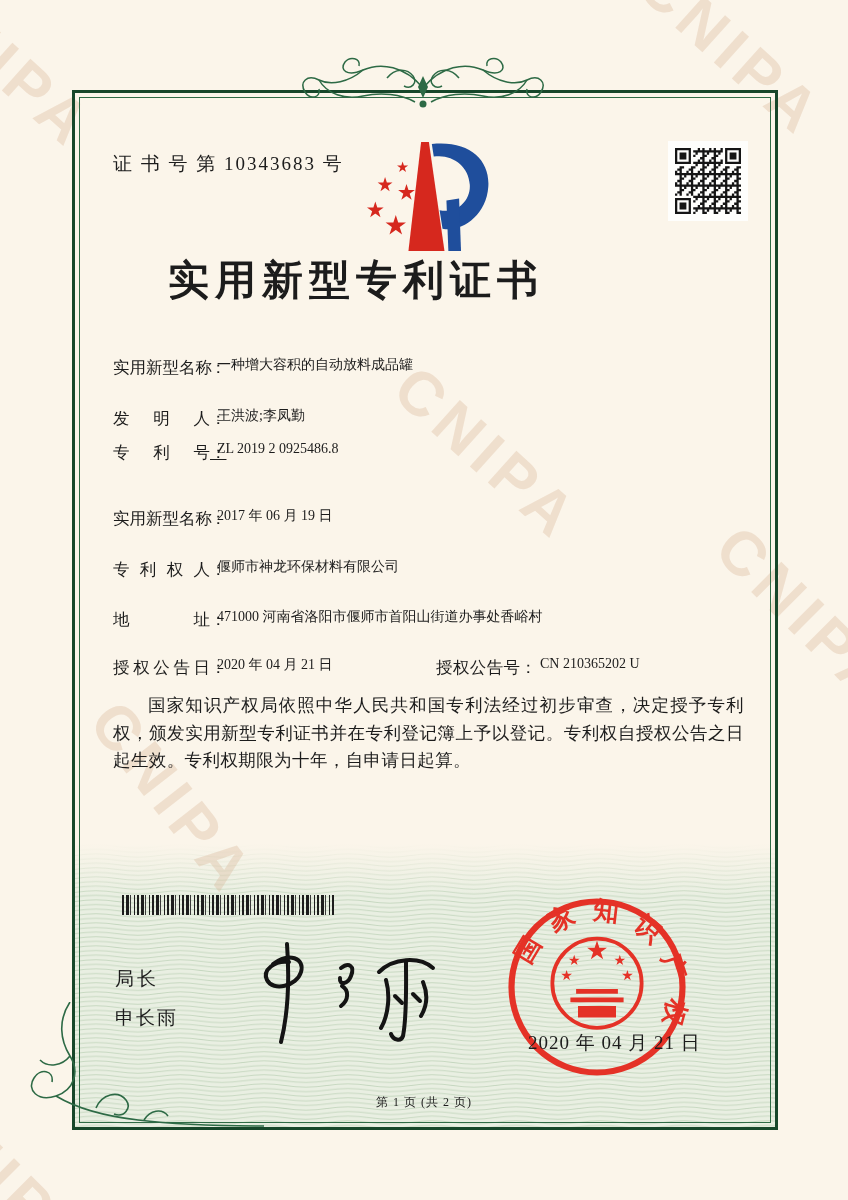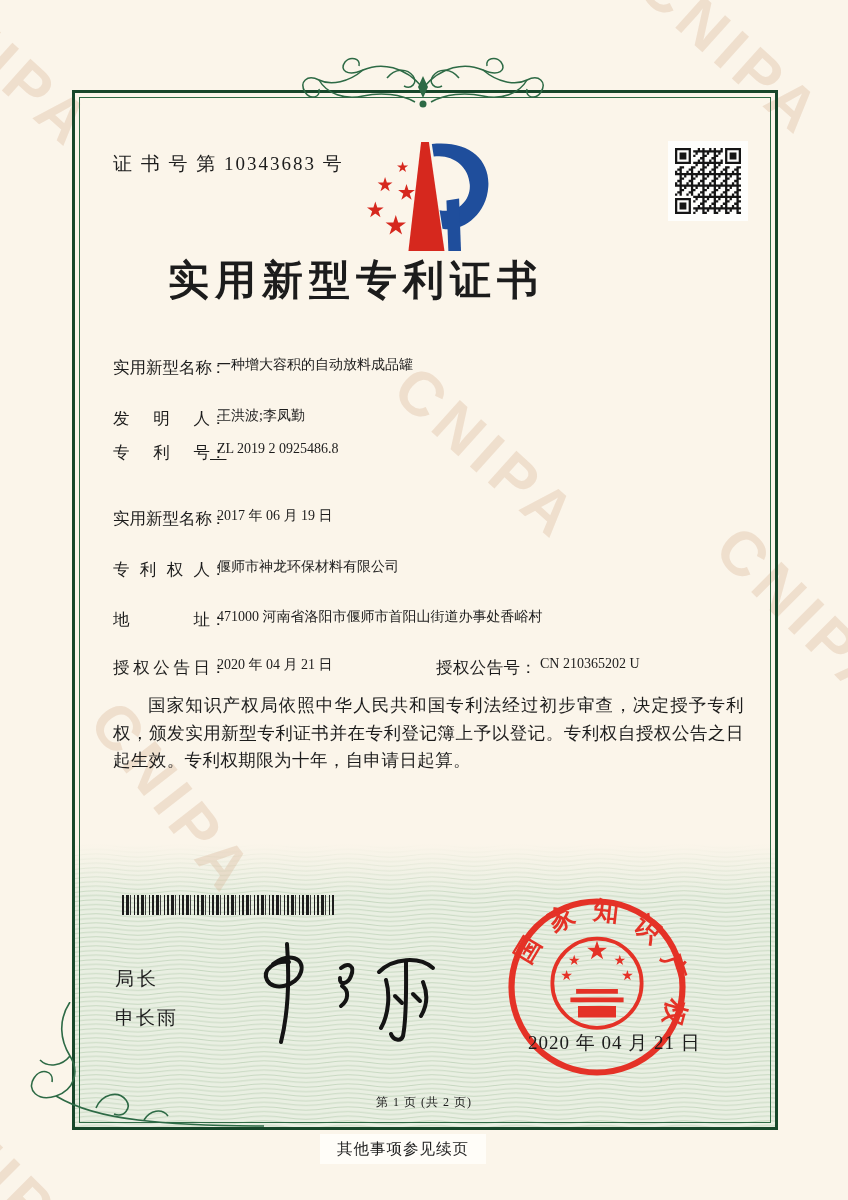--- a/index.html
+++ b/index.html
@@ -196,15 +196,14 @@
       <use href="#st" transform="translate(124 72) scale(6)"></use>
       <use href="#st" transform="translate(132 88) scale(6)"></use>
       <path d="M78,102h44v5h-44z"></path>
       <path d="M72,111h56v5h-56z"></path>
       <path d="M80,120h40v12h-40z"></path>
     </g>
   </svg>
   <div class="seal-date">2020 年 04 月 21 日</div>
 
   <div class="pageinfo">第 1 页 (共 2 页)</div>
-  <div class="note">其他事项参见续页</div>
 
 </div>
 
 </body></html>

